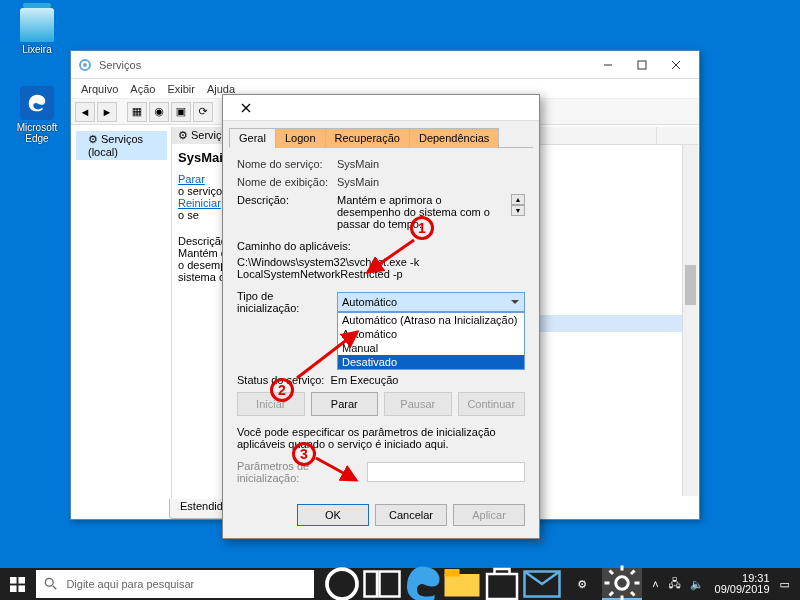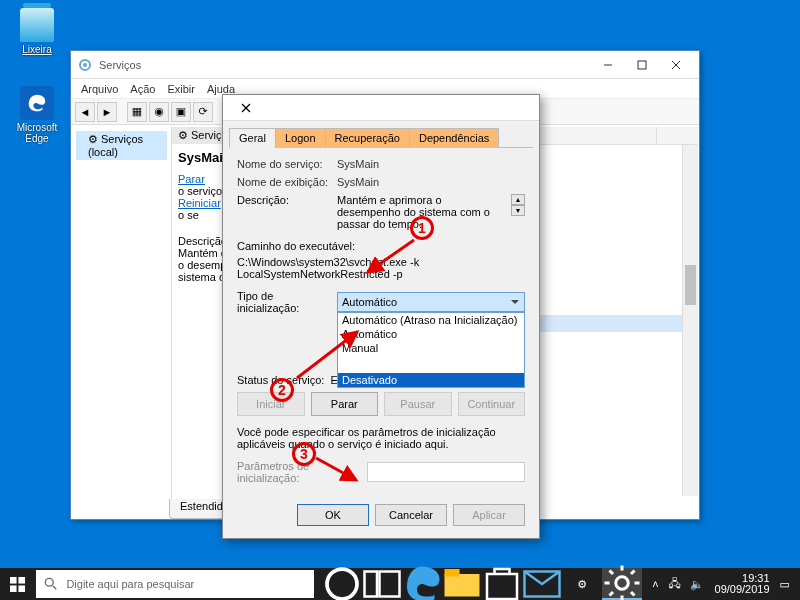--- a/index.html
+++ b/index.html
@@ -66,21 +66,21 @@
 .desc-box .updown{width:14px;display:flex;flex-direction:column;}
 .updown div{height:11px;border:1px solid #aaa;background:#e8e8e8;font-size:7px;text-align:center;line-height:9px;}
 .path{margin:4px 0 10px 0;}
 .tipo{display:flex;align-items:center;margin-bottom:4px;}
 .tipo .lbl{width:100px;}
 .combo{flex:1;position:relative;}
 .combo-btn{border:1px solid #6a9ed4;background:#cde6ff;height:20px;display:flex;align-items:center;padding:0 18px 0 4px;position:relative;}
 .combo-btn:after{content:"";position:absolute;right:5px;top:7px;border:4px solid transparent;border-top-color:#444;}
 .combo-list{position:absolute;top:20px;left:0;right:0;border:1px solid #6a9ed4;background:#fff;z-index:5;}
 .combo-list div{padding:1px 4px;}
-.combo-list .hl{background:#0a63c4;color:#fff;margin-top:18px;}
+.combo-list .hl{background:#0a63c4;color:#fff;}
 .status{margin:16px 0 6px;}
 .btnrow{display:flex;gap:6px;margin-bottom:10px;}
 .wbtn{width:72px;height:24px;border:1px solid #aaa;background:#e6e6e6;display:flex;align-items:center;justify-content:center;}
 .wbtn.dis{color:#999;border-color:#ccc;}
 .params{display:flex;align-items:center;margin:10px 0;}
 .params .lbl{width:130px;color:#888;}
 .params input{flex:1;height:20px;border:1px solid #ccc;background:#fff;}
 .dlg-foot{display:flex;justify-content:flex-end;gap:6px;padding:0 14px 12px;text-align:right;}
 .fbtn{width:72px;height:22px;border:1px solid #aaa;background:#e6e6e6;display:flex;align-items:center;justify-content:center;}
 .fbtn.def{border:1px solid #1a6fc4;}
@@ -98,21 +98,21 @@
 .search svg{width:14px;height:14px;margin-right:8px;}
 .tbicons{flex:1;display:flex;align-items:center;margin-left:8px;gap:0;}
 .tico{width:40px;height:32px;display:flex;align-items:center;justify-content:center;color:#fff;}
 .tico.act{background:#444;border-bottom:2px solid #76b9ed;}
 .tray{display:flex;align-items:center;color:#fff;gap:10px;padding:0 10px;}
 .tray .clock{font-size:10px;text-align:right;line-height:11px;}
 </style>
 </head>
 <body>
 
-<div class="desktop-icon" style="top:8px;left:12px;text-decoration:underline;">
+<div class="desktop-icon" style="top:8px;left:12px;">
   <div class="ico bin"></div>
   <span>Lixeira</span>
 </div>
 <div class="desktop-icon" style="top:86px;left:12px;">
   <div class="ico edge">
     <svg viewBox="0 0 24 24">
         <path fill="#fff" d="M12 3c5 0 9 3 9 7 0 3-2 4-4 4-3 0-4-2-6-2-2 0-3 1-3 3 0 2 2 4 5 4 2 0 4-1 5-2v2c-1 1-3 2-6 2-5 0-9-3-9-8 0-6 4-10 9-10z"></path>
       </svg>
   </div>
   <span>Microsoft Edge</span>
@@ -310,21 +310,21 @@
         <div class="val">SysMain</div>
       </div>
     <div class="desc-box">
       <div class="lbl" style="width:100px">Descrição:</div>
       <div class="txt">Mantém e aprimora o desempenho do sistema com o passar do tempo.</div>
       <div class="updown">
           <div>▲</div>
           <div>▼</div>
         </div>
     </div>
-    <div>Caminho do executável:</div>
+    <div>Caminho do aplicáveis:</div>
     <div class="path">C:\Windows\system32\svchost.exe -k LocalSystemNetworkRestricted -p</div>
     <div class="tipo">
       <div class="lbl">Tipo de inicialização:</div>
       <div class="combo">
         <div class="combo-btn">
             <span>Automático</span>
           </div>
         <div class="combo-list">
           <div>Automático (Atraso na Inicialização)</div>
           <div>Automático</div>

